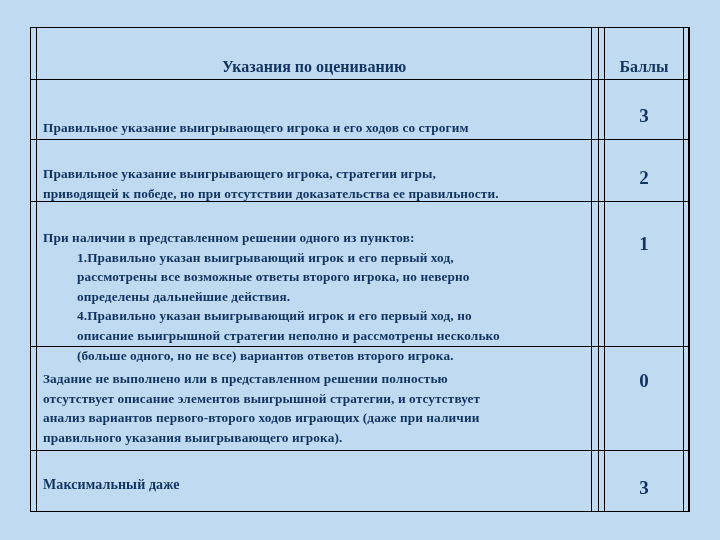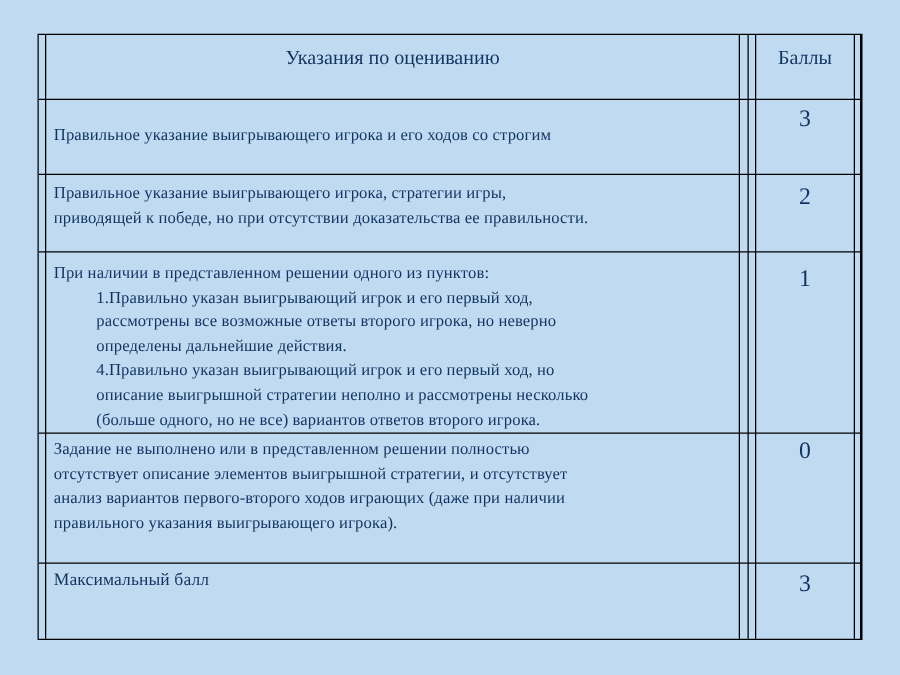--- a/index.html
+++ b/index.html
@@ -13,21 +13,21 @@
     .table {
       position: absolute;
       left: 30px; top: 27px;
       width: 660px; height: 485px;
       border: 1px solid #000;
       border-right: 2px solid #000;
       box-sizing: border-box;
     }
     .vline { position: absolute; top: 0; bottom: 0; width: 1px; background: #000; }
     .hline { position: absolute; left: 0; right: 0; height: 1px; background: #000; }
-    .cell { position: absolute; box-sizing: border-box; font-weight: normal; }
+    .cell { position: absolute; box-sizing: border-box; font-weight: bold; margin-top: 20px; }
     .txt { font-size: 13.3px; line-height: 19.6px; letter-spacing: 0.1px; }
     .hdr { font-size: 16px; text-align: center; }
     .score { font-size: 19px; text-align: center; }
     .indent { padding-left: 34px; }
   </style>
 </head>
 <body>
 
 <div class="table">
 
@@ -74,16 +74,16 @@
 
   <div class="cell txt" style="left:12px; top:321px;">
     <div>Задание не выполнено или в представленном решении полностью</div>
     <div>отсутствует описание элементов выигрышной стратегии, и отсутствует</div>
     <div>анализ вариантов первого-второго ходов играющих (даже при наличии</div>
     <div>правильного указания выигрывающего игрока).</div>
   </div>
   <div class="cell score" style="left:574px; width:78px; top:322px;">0</div>
 
   <div class="cell txt" style="left:12px; top:427px; font-size:14px;">
-    <div>Максимальный балл</div>
+    <div>Максимальный даже</div>
   </div>
   <div class="cell score" style="left:574px; width:78px; top:429px;">3</div>
 </div>
 
 </body></html>

